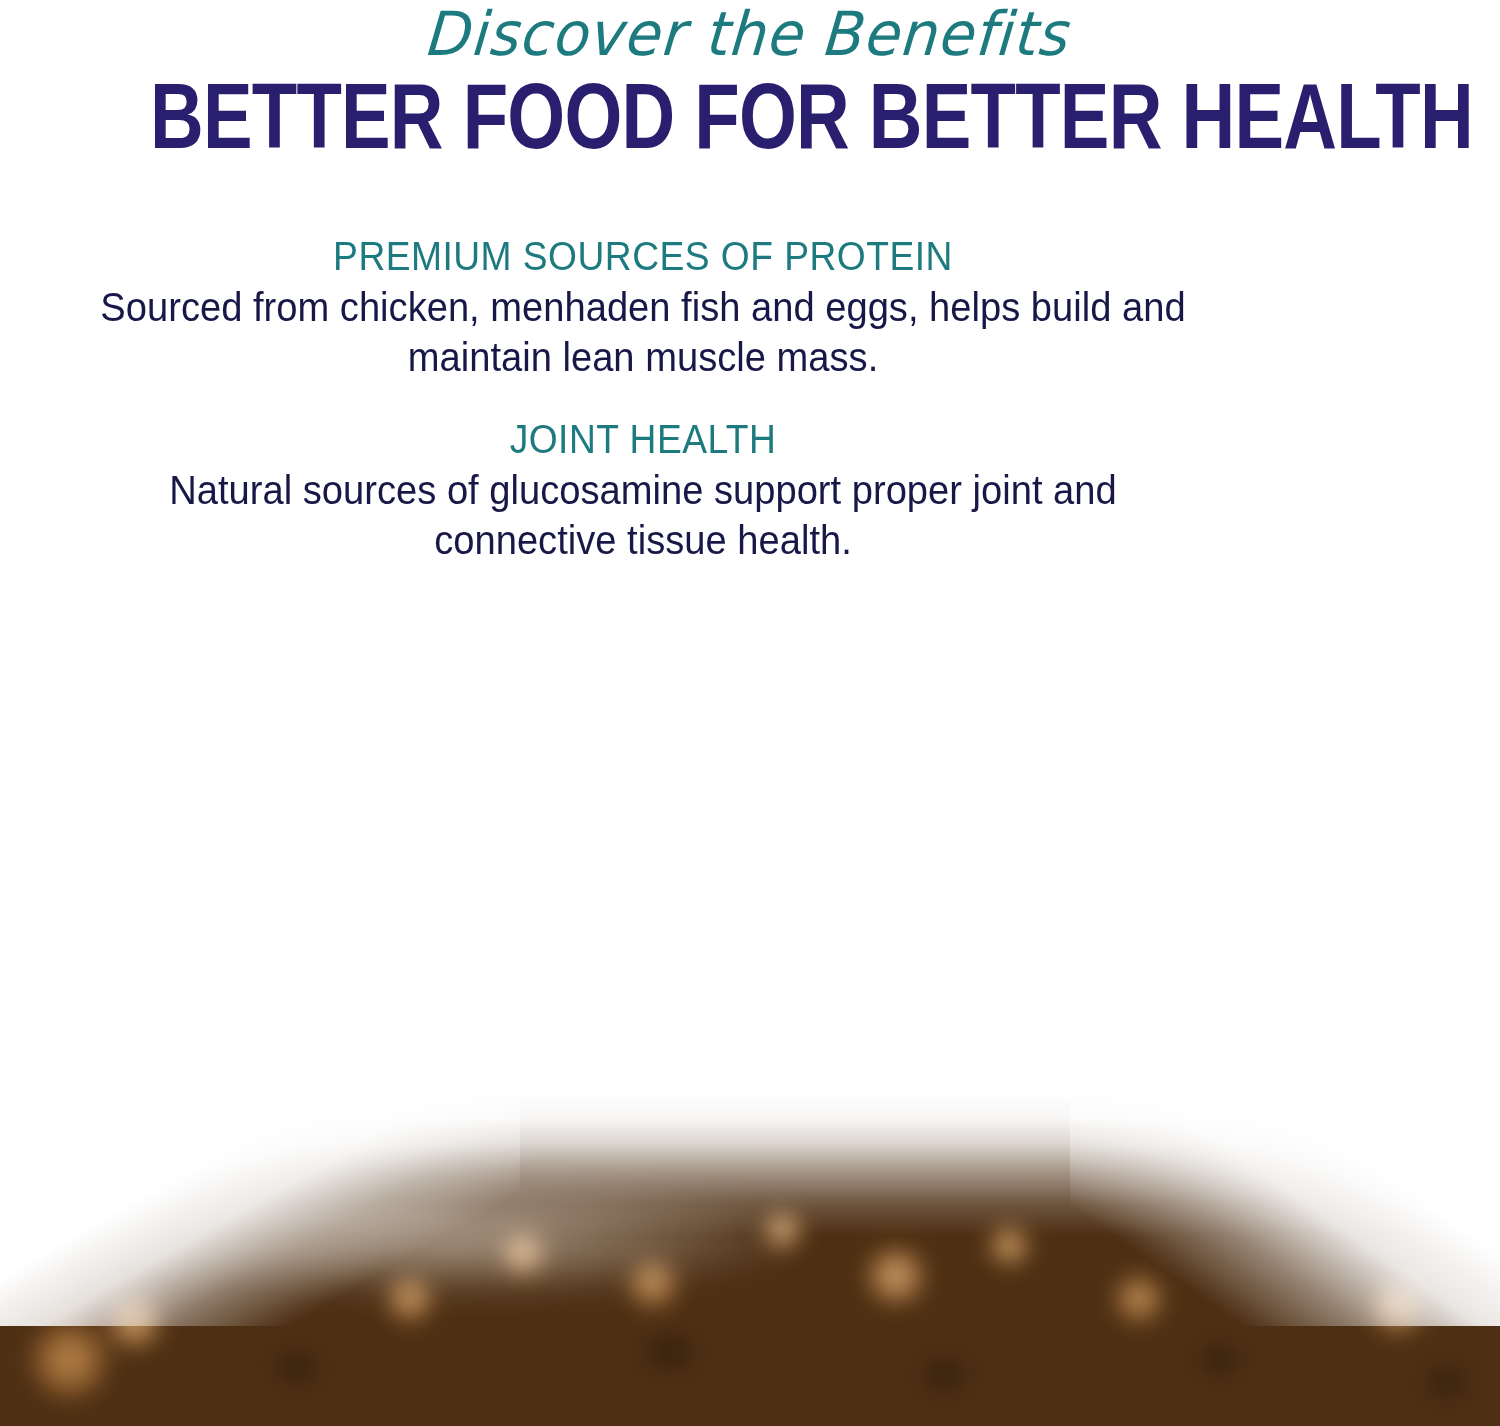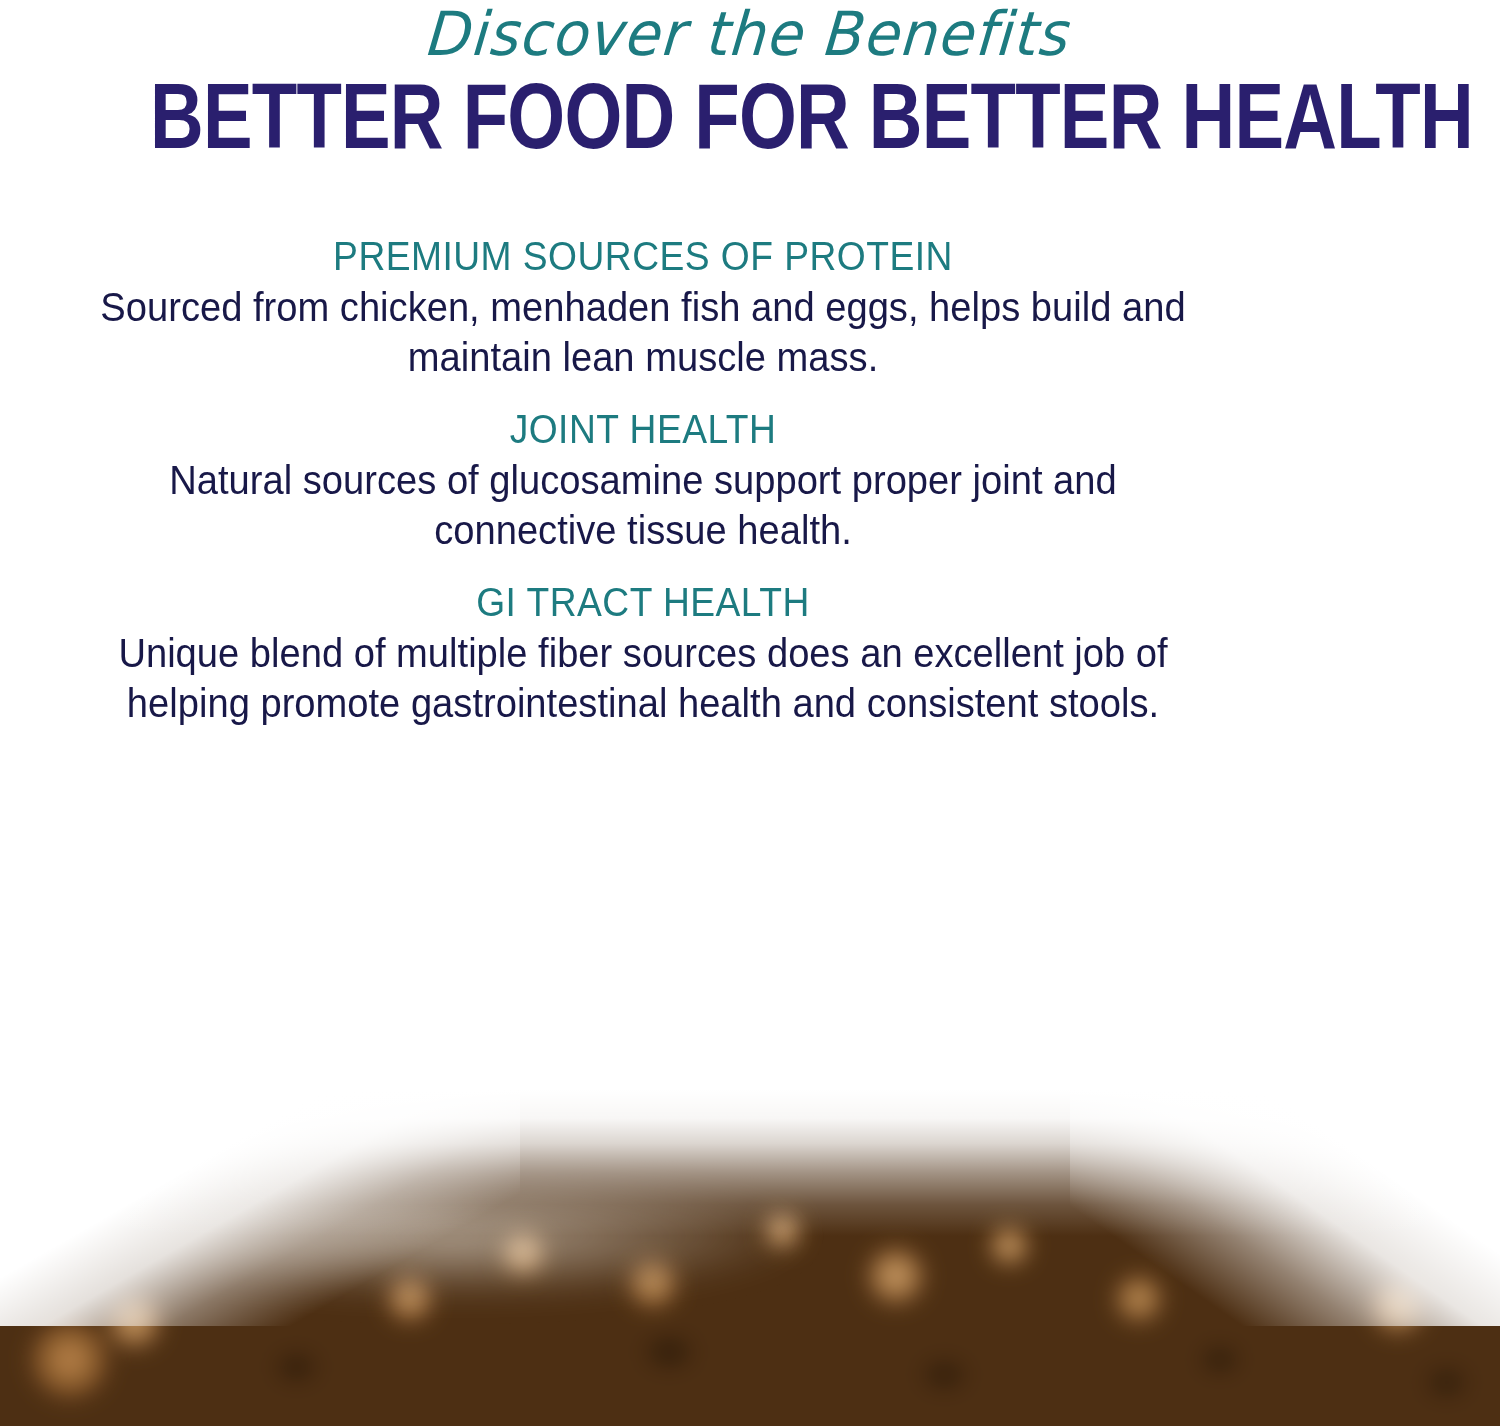--- a/index.html
+++ b/index.html
@@ -57,21 +57,21 @@
     left: 0;
     width: 1286px;
     text-align: center;
   }
   .benefit {
     width: 1180px;
     margin: 0 auto;
     text-align: center;
   }
   .benefit + .benefit {
-    margin-top: 23px;
+    margin-top: 33px;
   }
   .benefit-heading {
     font-family: "Liberation Sans Narrow", "Liberation Sans", sans-serif;
     font-weight: 400;
     font-size: 40px;
     line-height: 48px;
     color: #1d7b80;
     letter-spacing: 0.5px;
     transform: scaleX(0.93);
     transform-origin: center center;
@@ -230,24 +230,20 @@
       <div class="benefit-heading">PREMIUM SOURCES OF PROTEIN</div>
       <div class="benefit-body">Sourced from chicken, menhaden fish and eggs, helps build and maintain lean muscle mass.</div>
     </div>
 
     <div class="benefit">
       <div class="benefit-heading">JOINT HEALTH</div>
       <div class="benefit-body">Natural sources of glucosamine support proper joint and connective tissue health.</div>
     </div>
 
 
-    <div class="benefit">
-      <div class="benefit-heading">GI TRACT HEALTH</div>
-      <div class="benefit-body">Unique blend of multiple fiber sources does an excellent job of helping promote gastrointestinal health and consistent stools.</div>
-    </div>
 
   </div>
 
   <div class="photo">
     <div class="photo-inner">
       <div class="kibble-layer"></div>
     </div>
     <div class="photo-hl"></div>
     <div class="photo-mask-left"></div>
     <div class="photo-mask-right"></div>

